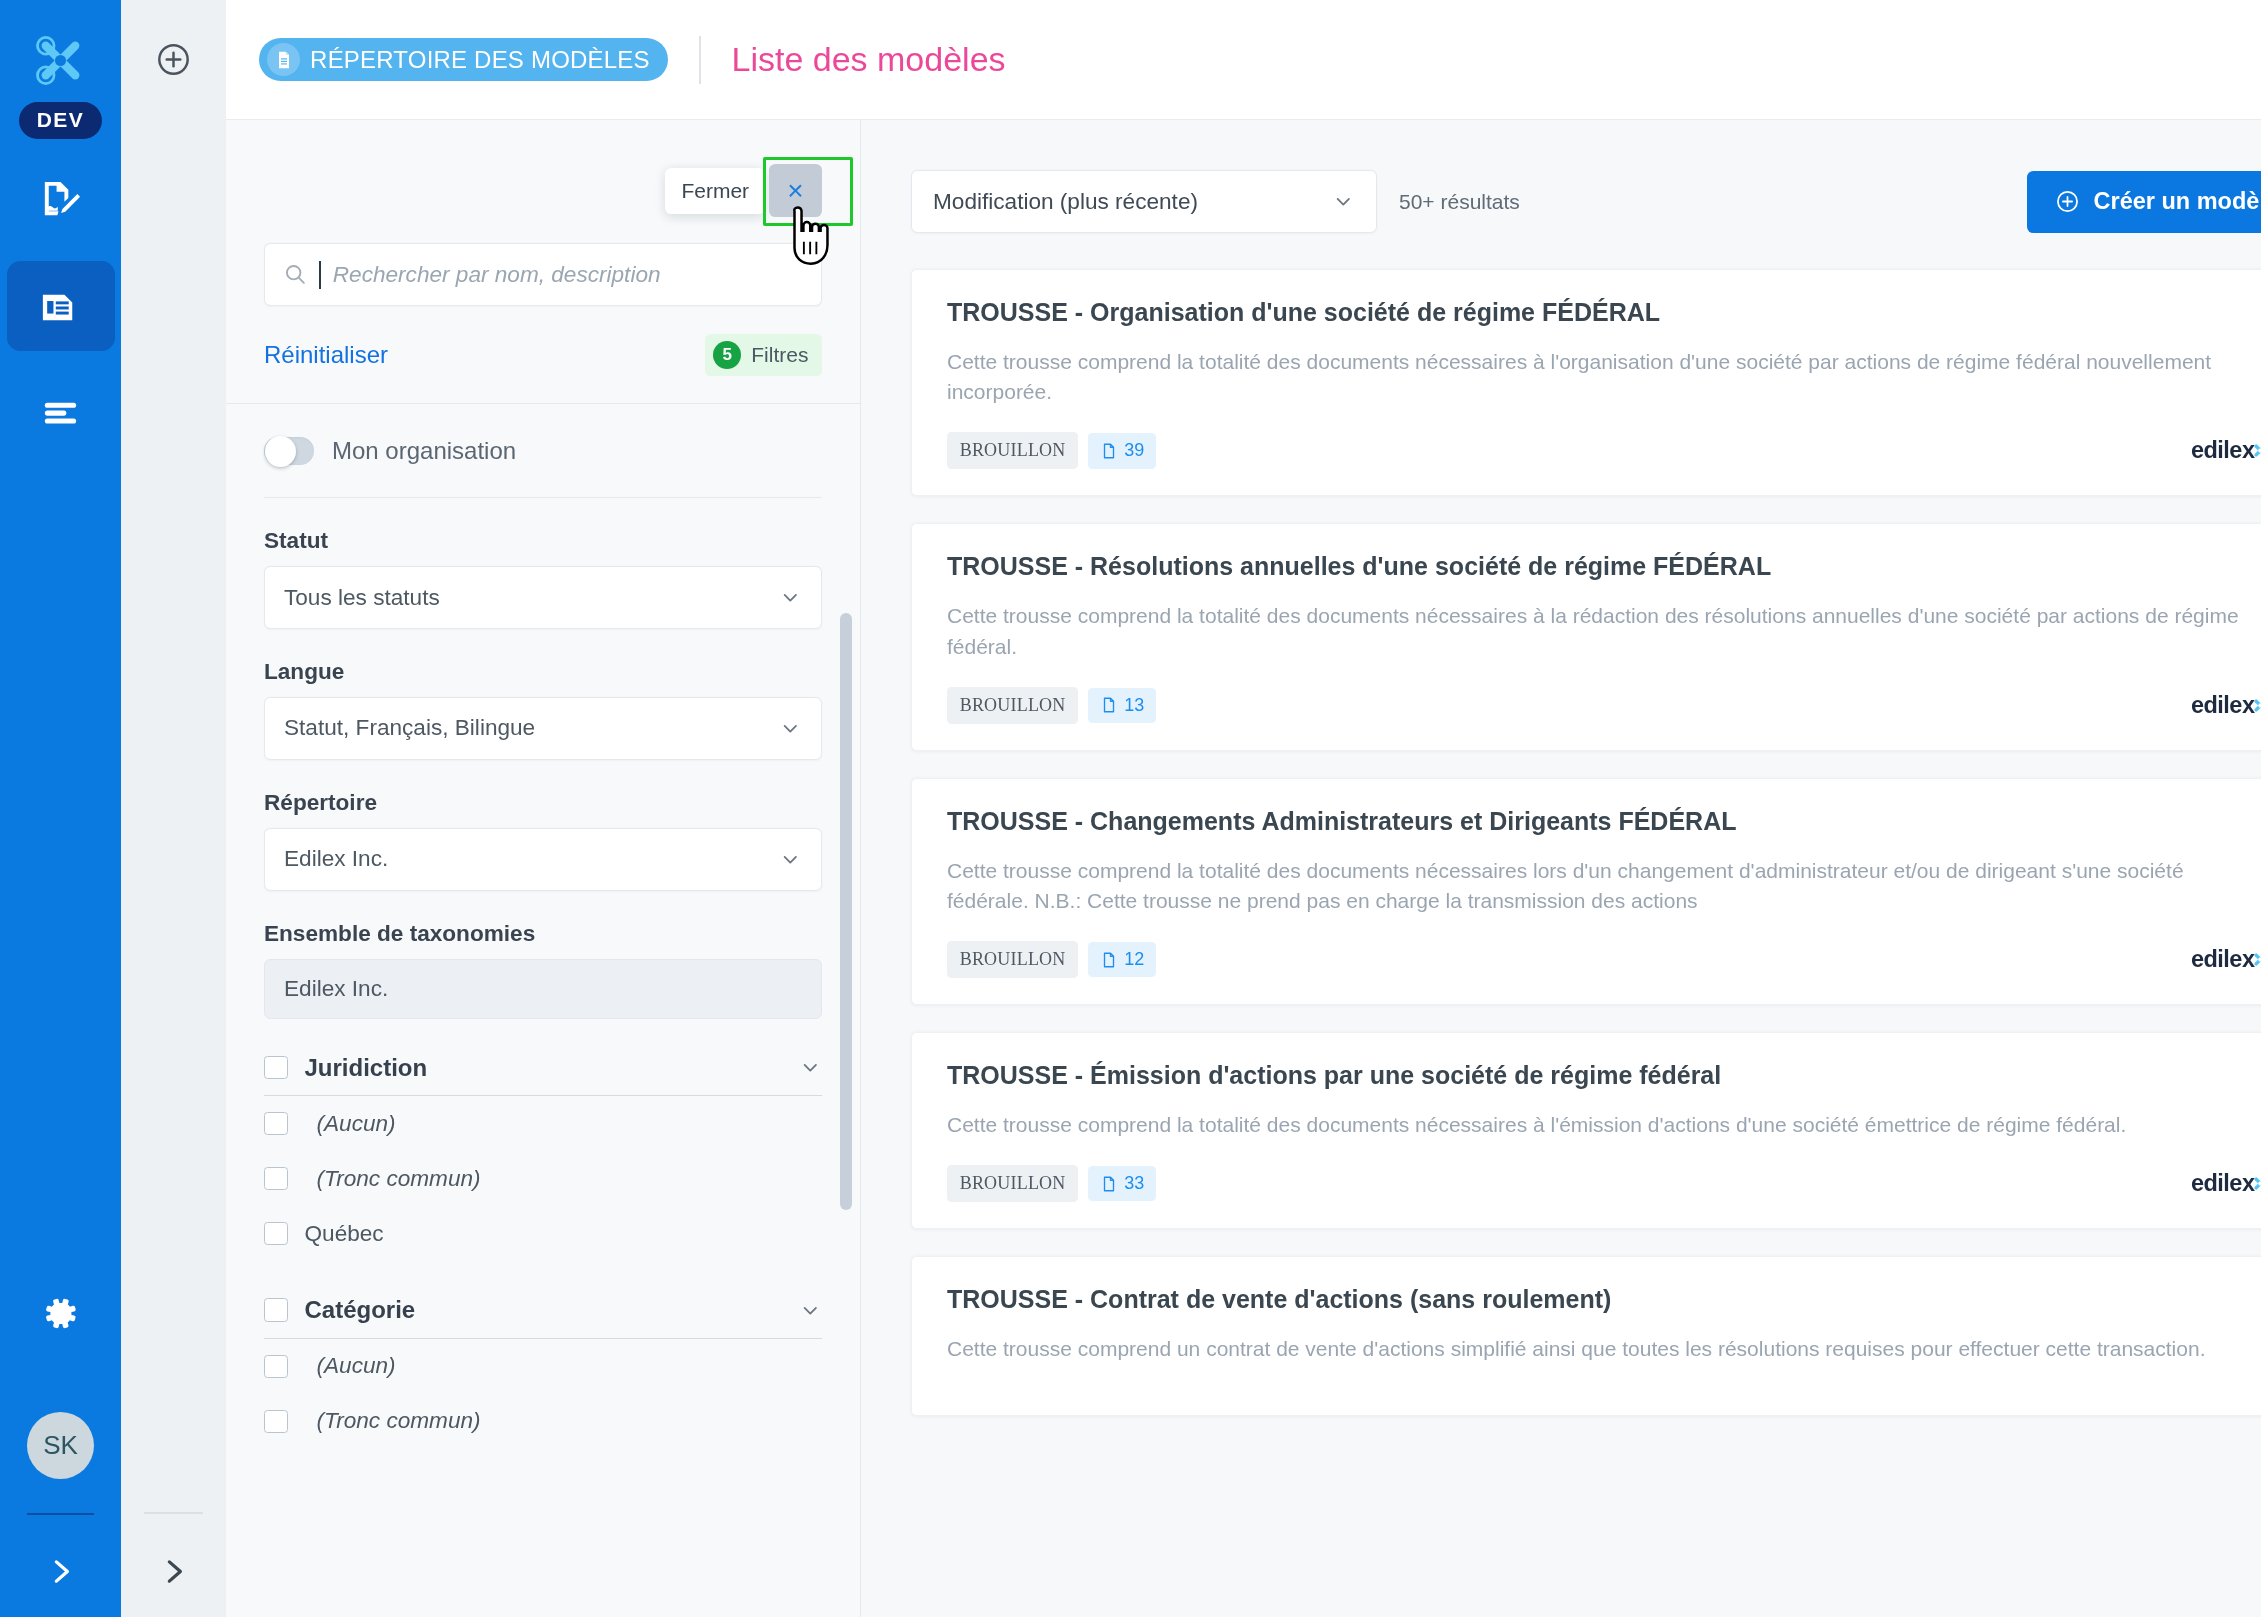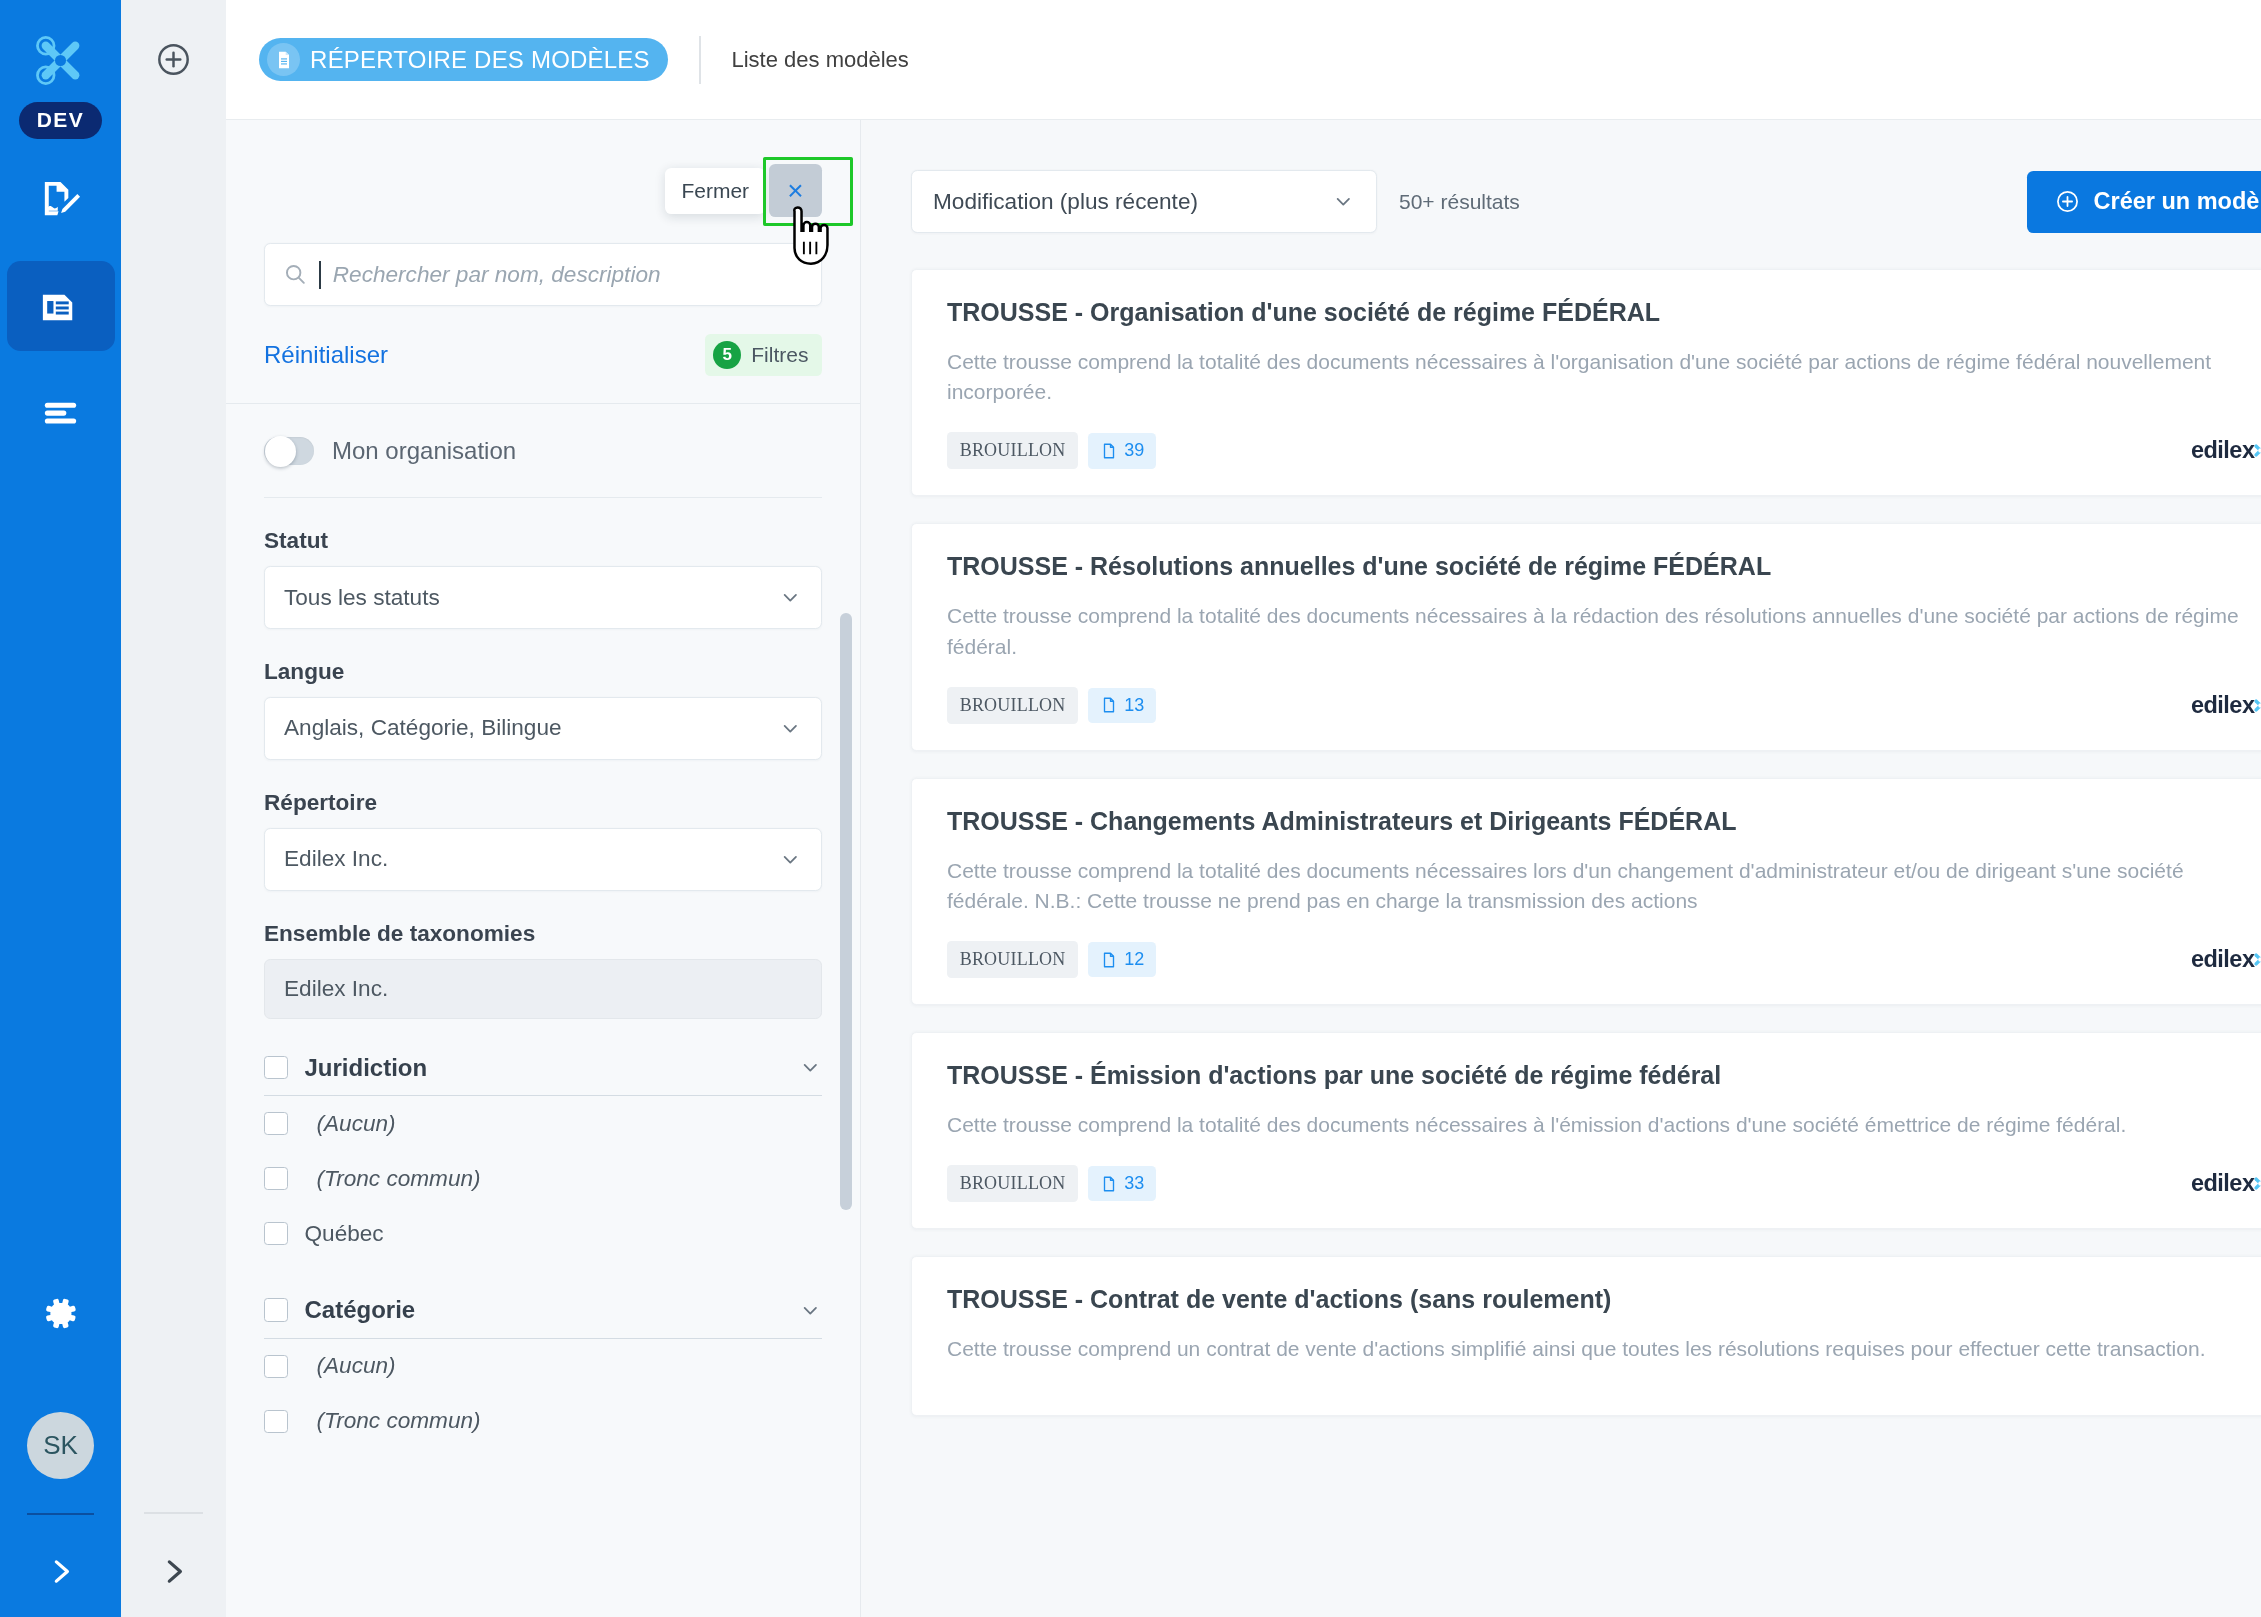--- a/index.html
+++ b/index.html
@@ -73,21 +73,21 @@
   }
   .crumb-pill .pill-icon {
     width: 33px; height: 33px; border-radius: 50%;
     background: rgba(255,255,255,0.22);
     display:flex; align-items:center; justify-content:center;
   }
   .crumb-pill .pill-label {
     font-size: 24px; font-weight: normal; letter-spacing: 0.2px;
   }
   .crumb-sep { width: 1.8px; height: 48px; background: #dfe3e7; margin: 0 31px; }
-  .page-title { font-size: 22px; color: #404040; font-weight: 400; }
+  .page-title { font-size: 34px; color: #ec4899; font-weight: 400; }
 
   .body-row { flex: 1 1 auto; display: flex; min-height: 0; }
 
   
   .filters {
     width: 635px; flex: 0 0 635px;
     background: #f7f9fb;
     border-right: 1.4px solid #e6eaee;
     display: flex; flex-direction: column;
     position: relative;
@@ -427,21 +427,21 @@
                 <svg width="22.6" height="22.6" viewBox="0 0 24 24" fill="none" stroke="#6a7682" stroke-width="1.9" stroke-linecap="round" stroke-linejoin="round">
                     <polyline points="6,9.5 12,15.5 18,9.5"></polyline>
                   </svg>
               </span>
             </div>
           </div>
 
           <div class="field">
             <div class="field-label">Langue</div>
             <div class="select">
-              <span class="sval">Anglais, Catégorie, Bilingue</span>
+              <span class="sval">Statut, Français, Bilingue</span>
               <span class="icon">
                 <svg width="22.6" height="22.6" viewBox="0 0 24 24" fill="none" stroke="#6a7682" stroke-width="1.9" stroke-linecap="round" stroke-linejoin="round">
                     <polyline points="6,9.5 12,15.5 18,9.5"></polyline>
                   </svg>
               </span>
             </div>
           </div>
 
           <div class="field">
             <div class="field-label">Répertoire</div>

